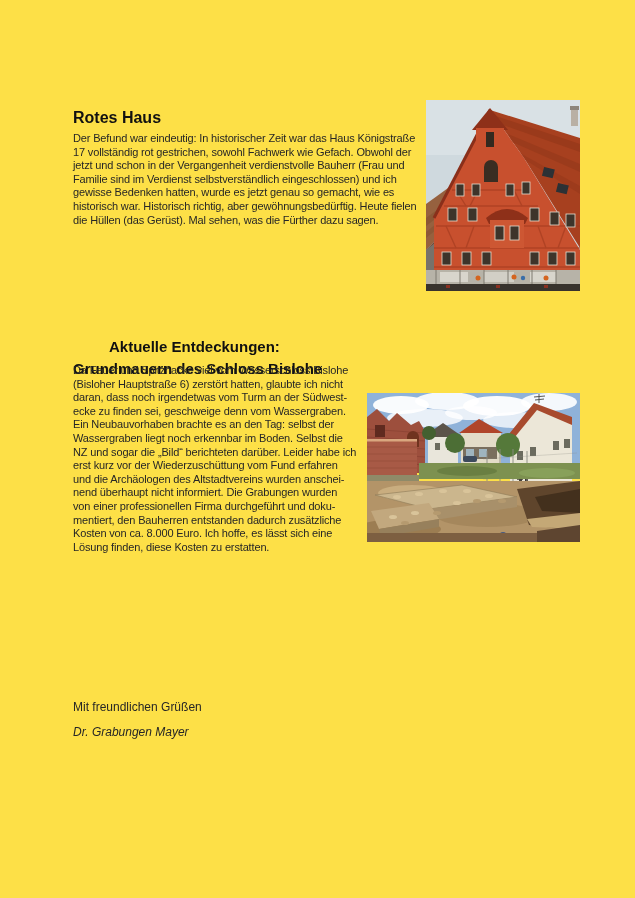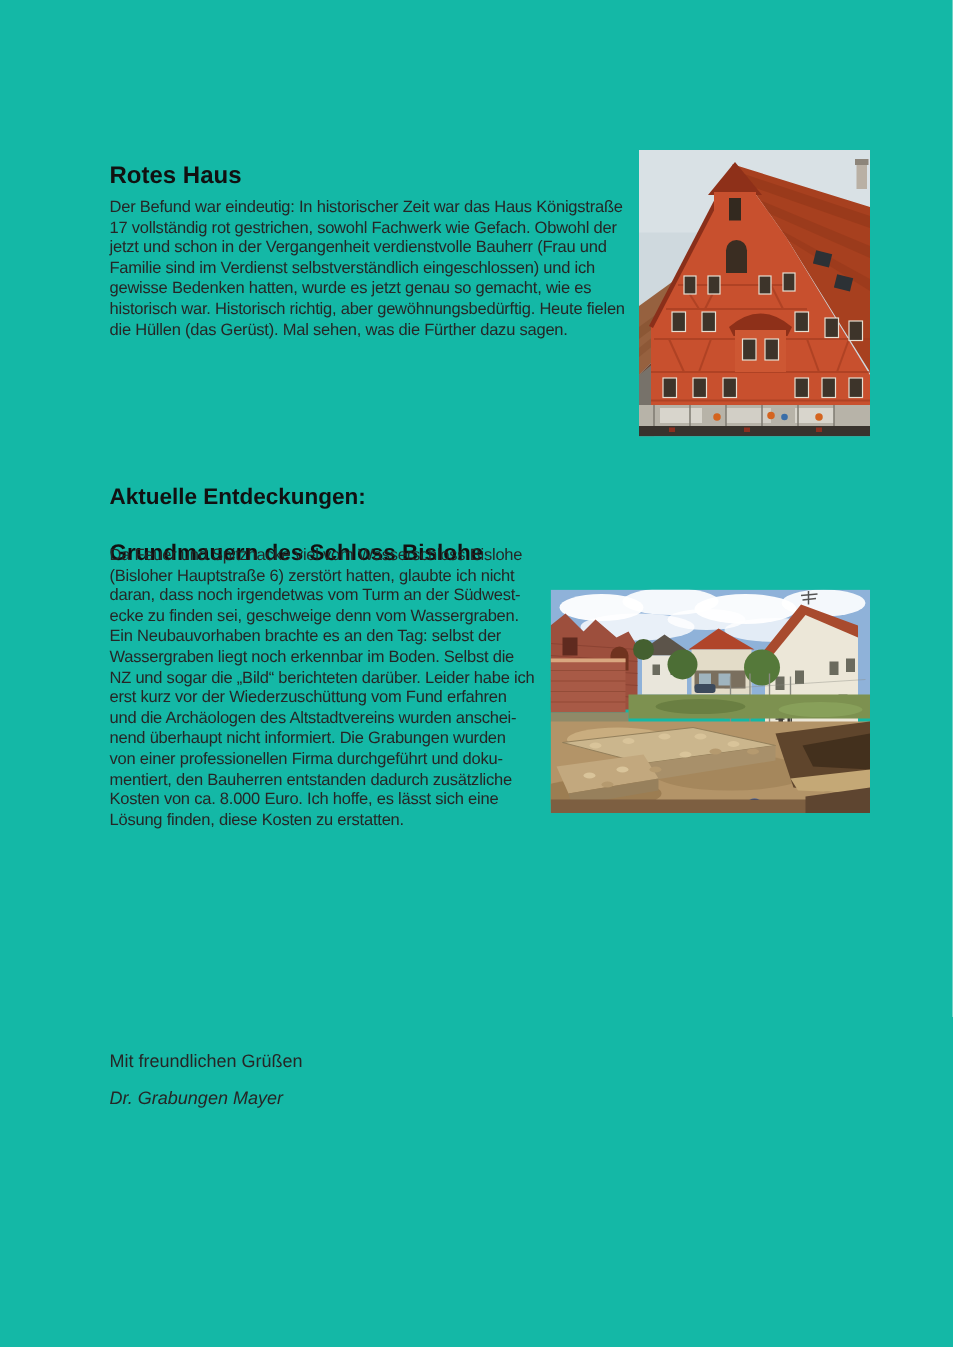--- a/index.html
+++ b/index.html
@@ -4,27 +4,27 @@
 <style>
   * { margin:0; padding:0; box-sizing:border-box; }
   html,body { background:#ffffff; }
   body {
     width:635px; height:898px;
     font-family:"Liberation Sans","DejaVu Sans",sans-serif;
     color:#1f1f1f;
     position:relative;
     overflow:hidden;
   }
-  .page { position:absolute; inset:0; background:#14b8a6; }
+  .page { position:absolute; inset:0; background:#fde047; }
   .h1 {
     position:absolute; left:73px; top:109px;
     font-size:16px; font-weight:bold; color:#111;
   }
   .h2 { position:absolute; left:73px; font-size:15px; font-weight:bold; color:#111; }
-  .h2a { top:323px; }
+  .h2a { top:338px;margin-left:36px; }
   .h2b { top:360px; }
   .body-text {
     position:absolute; left:73px;
     font-size:11px; line-height:13.6px; letter-spacing:-0.15px;
     white-space:pre-line; color:#262626;
   }
   .para1 { top:132px; width:355px; }
   .para2 { top:364px; width:300px; }
   .photo { position:absolute; overflow:hidden; }
   .photo svg { display:block; width:100%; height:100%; }

